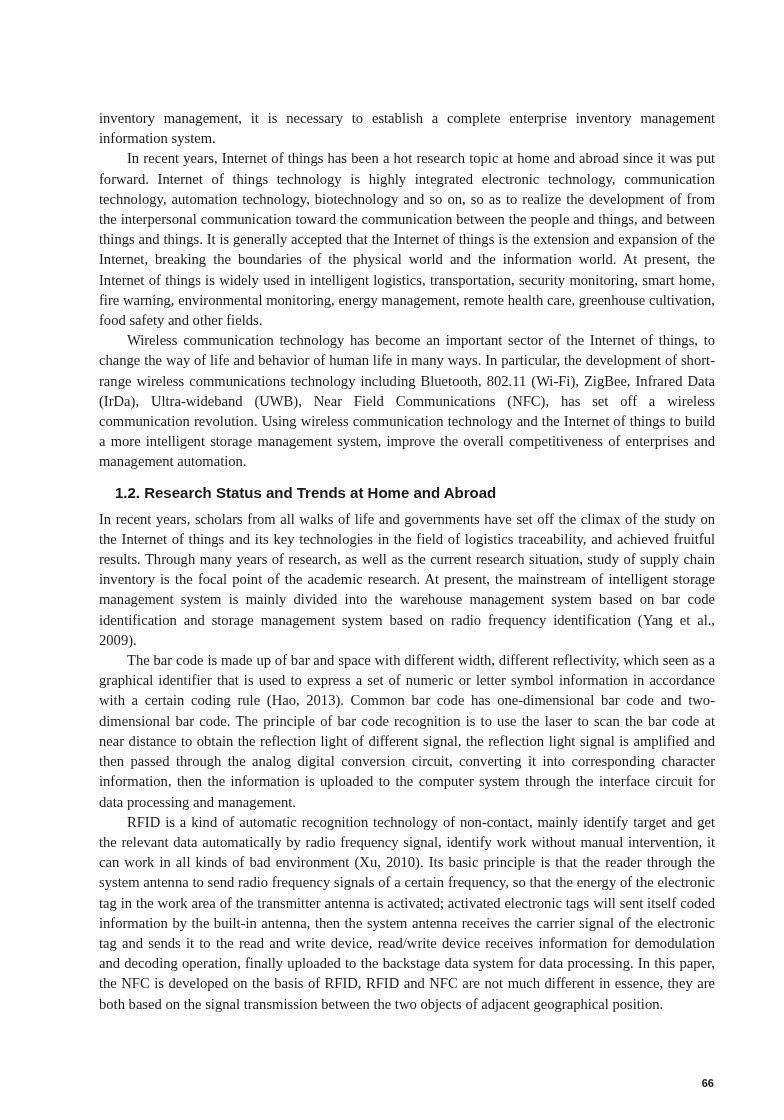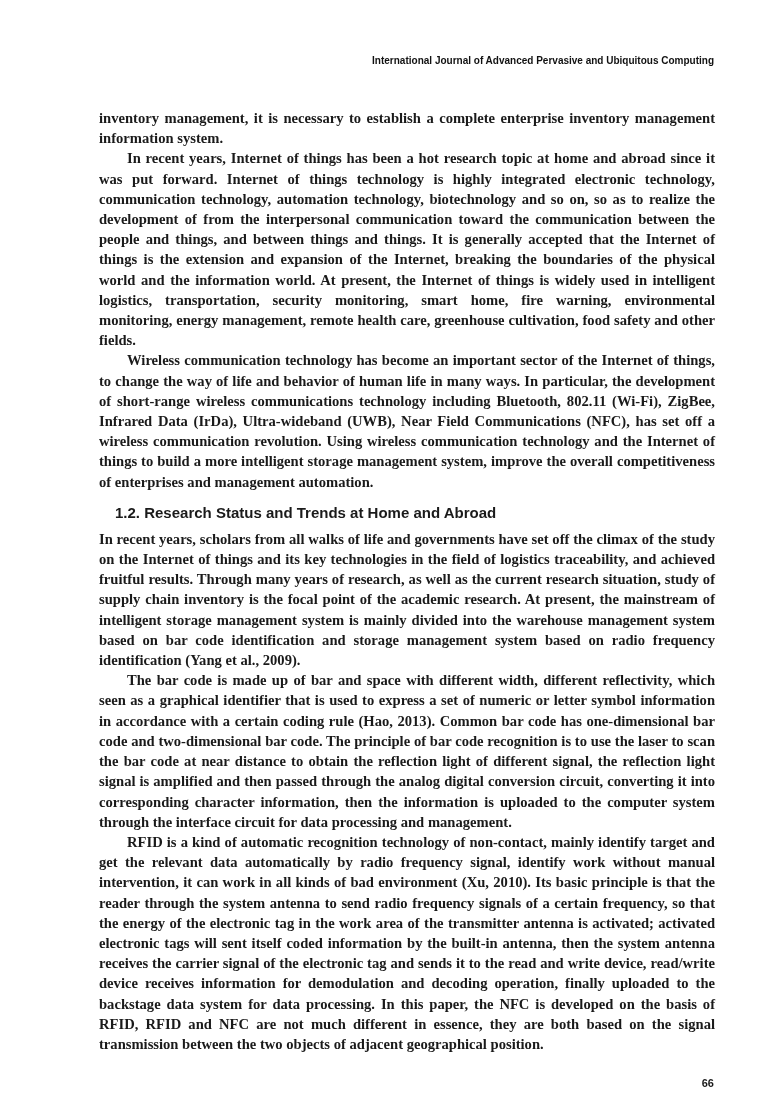--- a/index.html
+++ b/index.html
@@ -1,29 +1,28 @@
 <!DOCTYPE html>
 <html><head>
 <meta charset="utf-8">
 <style>
   html, body { margin: 0; padding: 0; background: #ffffff; }
   body { width: 784px; height: 1120px; position: relative; overflow: hidden; color: #1a1a1a; }
   .header { position: absolute; right: 70px; top: 54px; text-align: right; font-family: "Liberation Sans", sans-serif; font-size: 10px; line-height: 14px; color: #111; }
   .header .journal { font-weight: bold; }
   .content { position: absolute; left: 99px; top: 108px; width: 616px; font-family: "Liberation Serif", serif; font-size: 14.6px; line-height: 20.2px; text-align: justify; }
-  .content p { margin: 0; font-weight: bold; }
+  .content p { margin: 0; }
   .content p.indent { text-indent: 28px; }
   .content h2 { font-family: "Liberation Sans", sans-serif; font-size: 15px; font-weight: bold; margin: 11px 0 6px 16px; line-height: 20px; }
   .pagenum { position: absolute; right: 70px; top: 1077px; font-family: "Liberation Sans", sans-serif; font-weight: bold; font-size: 11px; }
 </style>
 </head>
 <body>
 
 <div class="header">
-  <div class="journal">International Journal of Advanced Pervasive and Ubiquitous Computing</div>
 </div>
 
 <div class="content">
   <p>inventory management, it is necessary to establish a complete enterprise inventory management information system.</p>
   <p class="indent">In recent years, Internet of things has been a hot research topic at home and abroad since it was put forward. Internet of things technology is highly integrated electronic technology, communication technology, automation technology, biotechnology and so on, so as to realize the development of from the interpersonal communication toward the communication between the people and things, and between things and things. It is generally accepted that the Internet of things is the extension and expansion of the Internet, breaking the boundaries of the physical world and the information world. At present, the Internet of things is widely used in intelligent logistics, transportation, security monitoring, smart home, fire warning, environmental monitoring, energy management, remote health care, greenhouse cultivation, food safety and other fields.</p>
   <p class="indent">Wireless communication technology has become an important sector of the Internet of things, to change the way of life and behavior of human life in many ways. In particular, the development of short-range wireless communications technology including Bluetooth, 802.11 (Wi-Fi), ZigBee, Infrared Data (IrDa), Ultra-wideband (UWB), Near Field Communications (NFC), has set off a wireless communication revolution. Using wireless communication technology and the Internet of things to build a more intelligent storage management system, improve the overall competitiveness of enterprises and management automation.</p>
   <h2>1.2. Research Status and Trends at Home and Abroad</h2>
   <p>In recent years, scholars from all walks of life and governments have set off the climax of the study on the Internet of things and its key technologies in the field of logistics traceability, and achieved fruitful results. Through many years of research, as well as the current research situation, study of supply chain inventory is the focal point of the academic research. At present, the mainstream of intelligent storage management system is mainly divided into the warehouse management system based on bar code identification and storage management system based on radio frequency identification (Yang et al., 2009).</p>
   <p class="indent">The bar code is made up of bar and space with different width, different reflectivity, which seen as a graphical identifier that is used to express a set of numeric or letter symbol information in accordance with a certain coding rule (Hao, 2013). Common bar code has one-dimensional bar code and two-dimensional bar code. The principle of bar code recognition is to use the laser to scan the bar code at near distance to obtain the reflection light of different signal, the reflection light signal is amplified and then passed through the analog digital conversion circuit, converting it into corresponding character information, then the information is uploaded to the computer system through the interface circuit for data processing and management.</p>
   <p class="indent">RFID is a kind of automatic recognition technology of non-contact, mainly identify target and get the relevant data automatically by radio frequency signal, identify work without manual intervention, it can work in all kinds of bad environment (Xu, 2010). Its basic principle is that the reader through the system antenna to send radio frequency signals of a certain frequency, so that the energy of the electronic tag in the work area of the transmitter antenna is activated; activated electronic tags will sent itself coded information by the built-in antenna, then the system antenna receives the carrier signal of the electronic tag and sends it to the read and write device, read/write device receives information for demodulation and decoding operation, finally uploaded to the backstage data system for data processing. In this paper, the NFC is developed on the basis of RFID, RFID and NFC are not much different in essence, they are both based on the signal transmission between the two objects of adjacent geographical position.</p>

